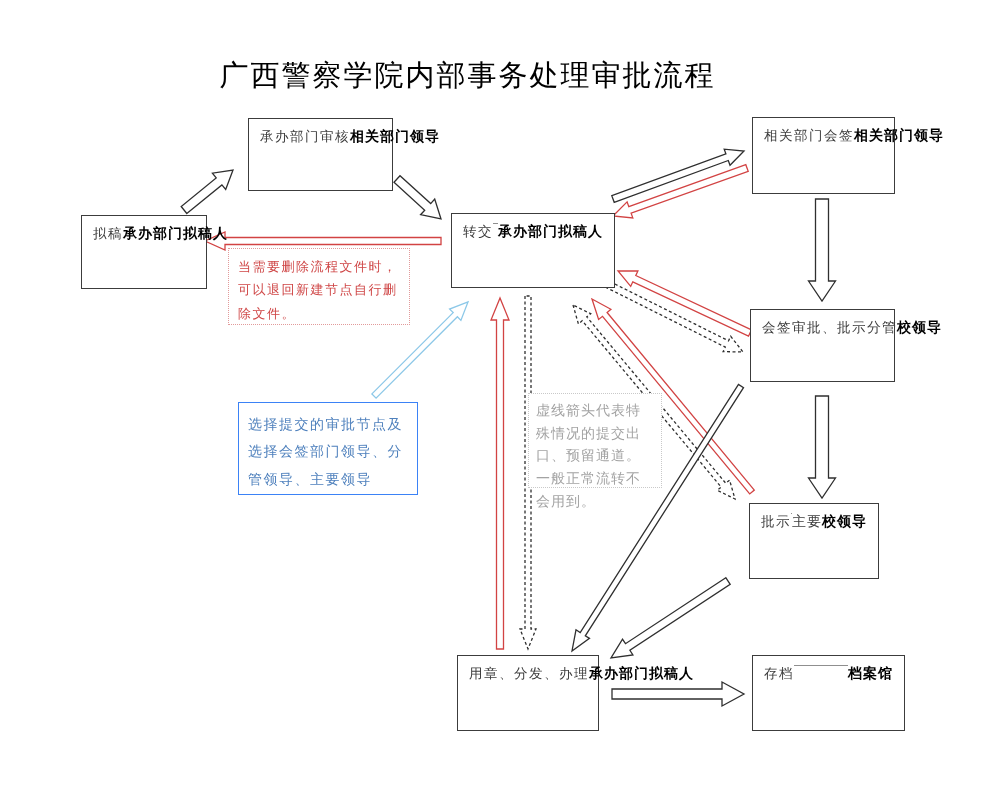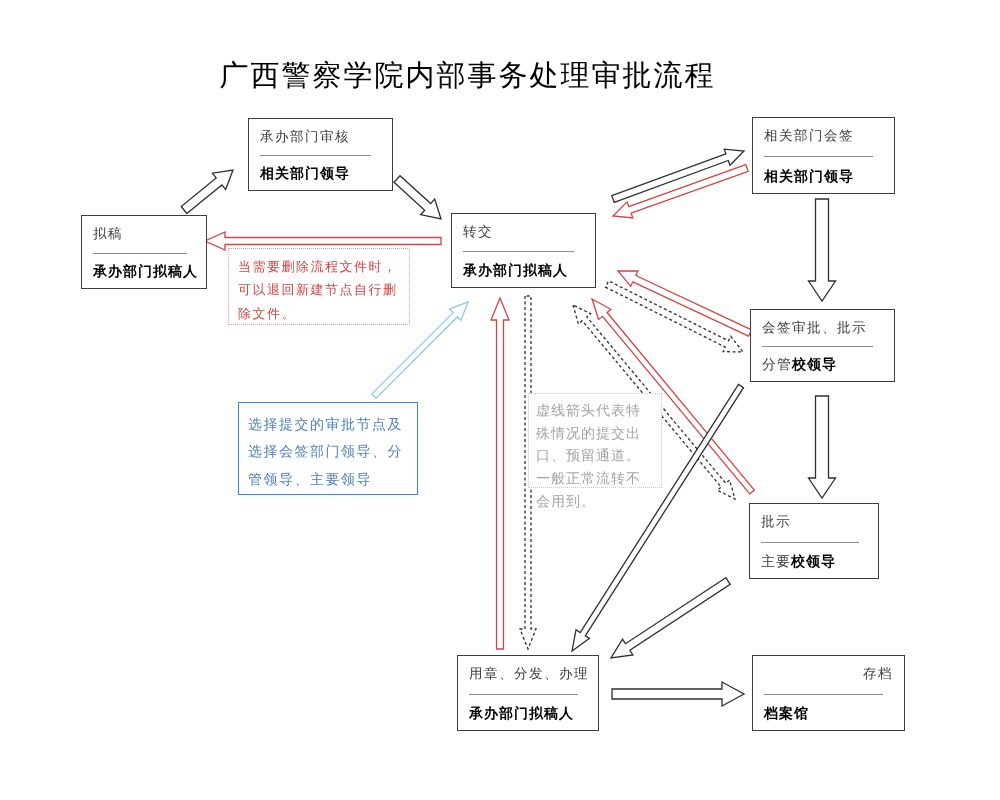--- a/index.html
+++ b/index.html
@@ -9,21 +9,21 @@
   }
   #stage{position:absolute;left:0;top:0;width:1000px;height:800px;}
   #arrow-layer{position:absolute;left:0;top:0;z-index:1;}
   .page-title{
     position:absolute;left:0;top:56px;width:935px;text-align:center;z-index:2;
     font-size:29px;font-weight:normal;color:#000;letter-spacing:2px;
   }
   .node{
     position:absolute;z-index:3;background:#fff;border:1px solid #3c3c3c;
     box-sizing:border-box;padding:9px 11px 7px 11px;
-    display:flex;flex-direction:column;justify-content:space-between;
+    display:flex;justify-content:space-between;
   }
   .node .l1{font-size:13.5px;color:#3d3d3d;letter-spacing:1.5px;white-space:nowrap;}
   .node.center1 .l1{text-align:right;}
   .node .divider{border-top:1px solid #8f8f8f;width:92%;height:0;}
   .node .l2{font-size:14px;color:#000;letter-spacing:1px;white-space:nowrap;}
   .node .l2 b{font-weight:bold;}
   .node .l2 .pre{font-weight:normal;color:#3d3d3d;}
   .note{
     position:absolute;z-index:3;background:#fff;box-sizing:border-box;
   }
@@ -64,21 +64,21 @@
       <div class="node" style="left: 752px; top: 117px; width: 143px; height: 77px;">
         <div class="l1">相关部门会签</div>
         <div class="divider"></div>
         <div class="l2"><b>相关部门领导</b></div>
       </div>
       <div class="node" style="left: 33px; top: 215px; width: 126px; height: 74px; margin-left: 48px;">
         <div class="l1">拟稿</div>
         <div class="divider"></div>
         <div class="l2"><b>承办部门拟稿人</b></div>
       </div>
-      <div class="node" style="left: 451px; top: 213px; width: 145px; height: 75px; font-family: Liberation Mono, monospace;">
+      <div class="node" style="left: 451px; top: 213px; width: 164px; height: 75px; font-family: Liberation Mono, monospace;">
         <div class="l1">转交</div>
         <div class="divider"></div>
         <div class="l2"><b>承办部门拟稿人</b></div>
       </div>
       <div class="node" style="left: 750px; top: 309px; width: 145px; height: 73px;">
         <div class="l1">会签审批、批示</div>
         <div class="divider"></div>
         <div class="l2"><span class="pre">分管</span><b>校领导</b></div>
       </div>
       <div class="node" style="left: 749px; top: 503px; width: 130px; height: 76px;">

